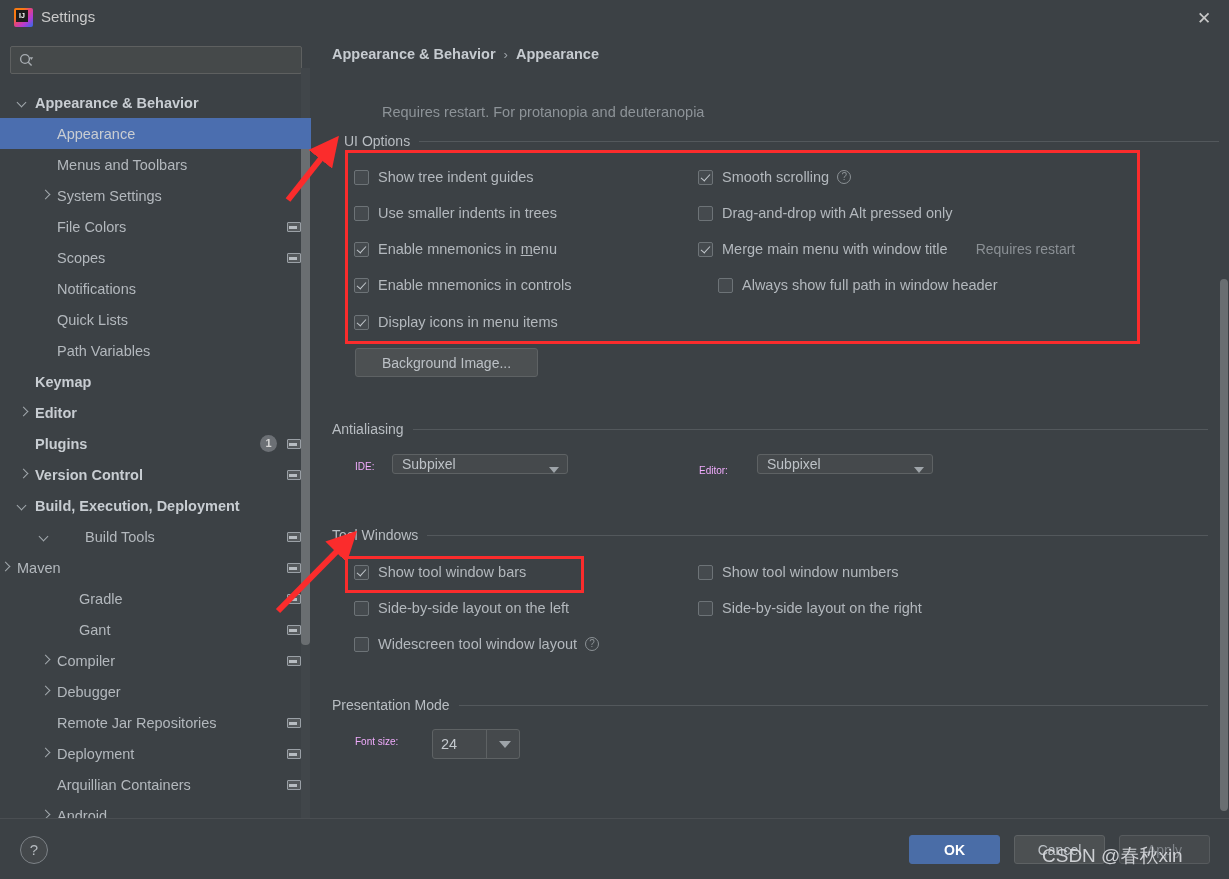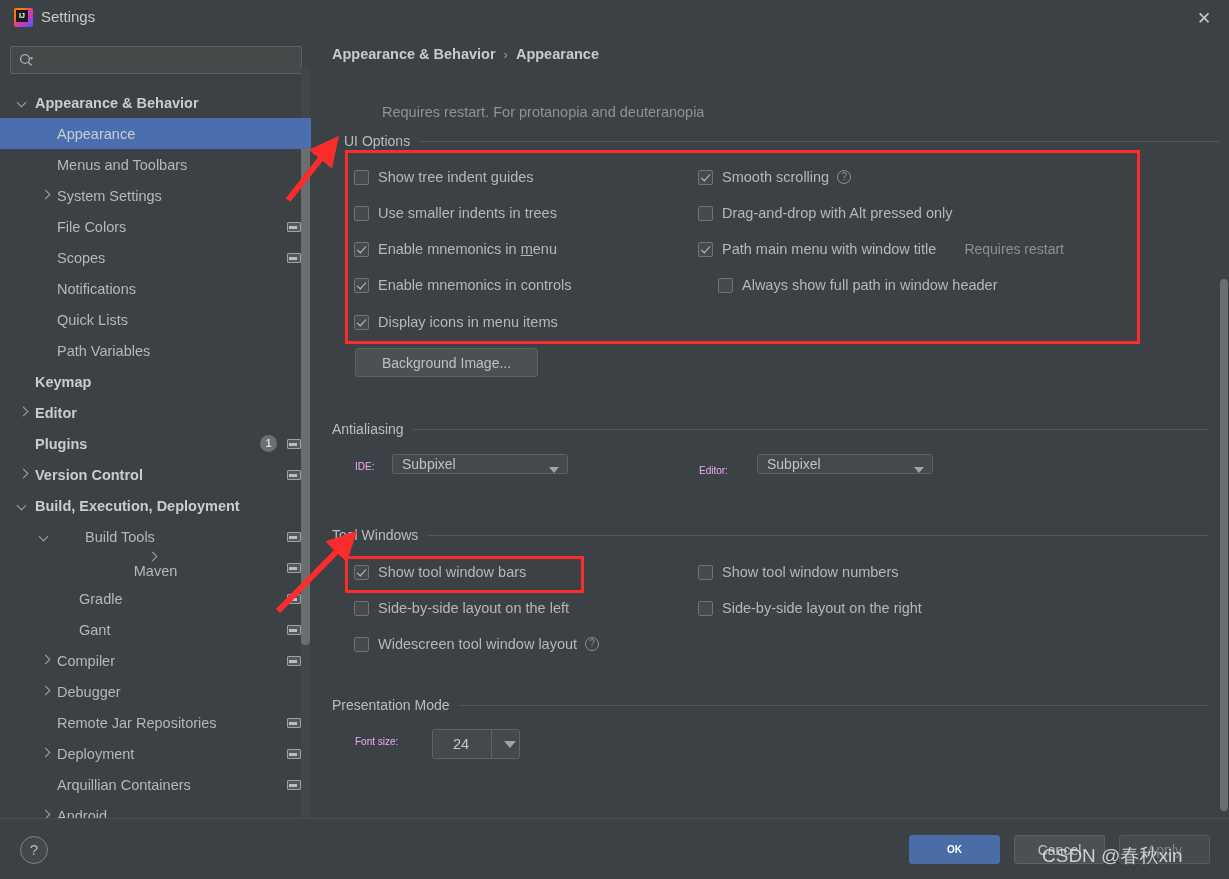--- a/index.html
+++ b/index.html
@@ -189,21 +189,21 @@
     border-left: 5px solid transparent; border-right: 5px solid transparent;
     border-top: 6px solid #9ea4a9;
   }
   .lbl { position: absolute; font-size: 10px; color: #f0abfc; }
 
   .spinner {
     position: absolute; height: 30px;
     background: #45494c; border: 1px solid #5e6264; border-radius: 3px;
     display: flex; align-items: center;
   }
-  .spinner .val { padding-left: 8px; font-size: 14.5px; color: #c4c9ce; width: 58px; margin-left: 12px; }
+  .spinner .val { padding-left: 8px; font-size: 14.5px; color: #c4c9ce; width: 58px; }
   .spinner .sep { width: 1px; height: 100%; background: #5e6264; }
   .spinner .caret { width: 36px; position: relative; height: 100%; cursor: pointer; }
   .spinner .caret::after {
     content: ""; position: absolute; left: 12px; top: 11px;
     border-left: 6px solid transparent; border-right: 6px solid transparent;
     border-top: 7px solid #9ea4a9;
   }
 
   .main-scroll-track {
     position: absolute; right: 0; top: 0; width: 10px; height: 784px; background: #3c4145;
@@ -221,21 +221,21 @@
   .help-btn {
     position: absolute; left: 20px; top: 836px;
     width: 28px; height: 28px; border-radius: 50%;
     border: 1.4px solid #7d8287; color: #b6bbc0;
     font-size: 15px; line-height: 25px; text-align: center; cursor: pointer;
     background: #44484b;
   }
   .ok-btn {
     position: absolute; left: 909px; top: 835px; width: 91px; height: 29px;
     background: #4a6da7; border: 1px solid #4a6da7; border-radius: 3px;
-    color: #ffffff; font-size: 10px; font-weight: bold; cursor: pointer;
+    color: #ffffff; font-size: 14px; font-weight: bold; cursor: pointer;
     display: flex; align-items: center; justify-content: center;
     font-family: "Liberation Sans", sans-serif;
   }
   .cancel-btn {
     position: absolute; left: 1014px; top: 835px; width: 91px; height: 29px;
     background: #4c5052; border: 1px solid #5e6264; border-radius: 3px;
     color: #bcc1c6; font-size: 14px; cursor: pointer;
     display: flex; align-items: center; justify-content: center;
     font-family: "Liberation Sans", sans-serif;
   }
@@ -347,21 +347,21 @@
         </div>
         <div class="tree-row bold" style="padding-left: 18px;">
           <span class="arrow down"></span>
           <span class="tree-label">Build, Execution, Deployment</span>
         </div>
         <div class="tree-row" style="padding-left: 40px; gap: 28px;">
           <span class="arrow down"></span>
           <span class="tree-label">Build Tools</span>
           <span class="proj-icon"></span>
         </div>
-        <div class="tree-row" style=" flex-direction: column;">
+        <div class="tree-row" style="">
           <span class="arrow right"></span>
           <span class="tree-label">Maven</span>
           <span class="proj-icon"></span>
         </div>
         <div class="tree-row" style="padding-left: 62px;">
           <span class="arrow"></span>
           <span class="tree-label">Gradle</span>
           <span class="proj-icon"></span>
         </div>
         <div class="tree-row" style="padding-left: 62px;">
@@ -440,21 +440,21 @@
       <span class="cbox checked"></span>
       <span>Smooth scrolling</span>
       <span class="help-icon">?</span>
     </div>
     <div class="cb-row" style="left:387px; top:171px;">
       <span class="cbox"></span>
       <span>Drag-and-drop with Alt pressed only</span>
     </div>
     <div class="cb-row" style="left:387px; top:207px;">
       <span class="cbox checked"></span>
-      <span>Path main menu with window title</span>
+      <span>Merge main menu with window title</span>
       <span class="hint">Requires restart</span>
     </div>
     <div class="cb-row" style="left:407px; top:243px;justify-content:space-between;">
       <span class="cbox"></span>
       <span>Always show full path in window header</span>
     </div>
 
     <div class="btn" style="left:44px; top:314px; width:183px; height:29px;">Background Image...</div>
 
     <div class="section-head" style="left:21px; top:387px;">

